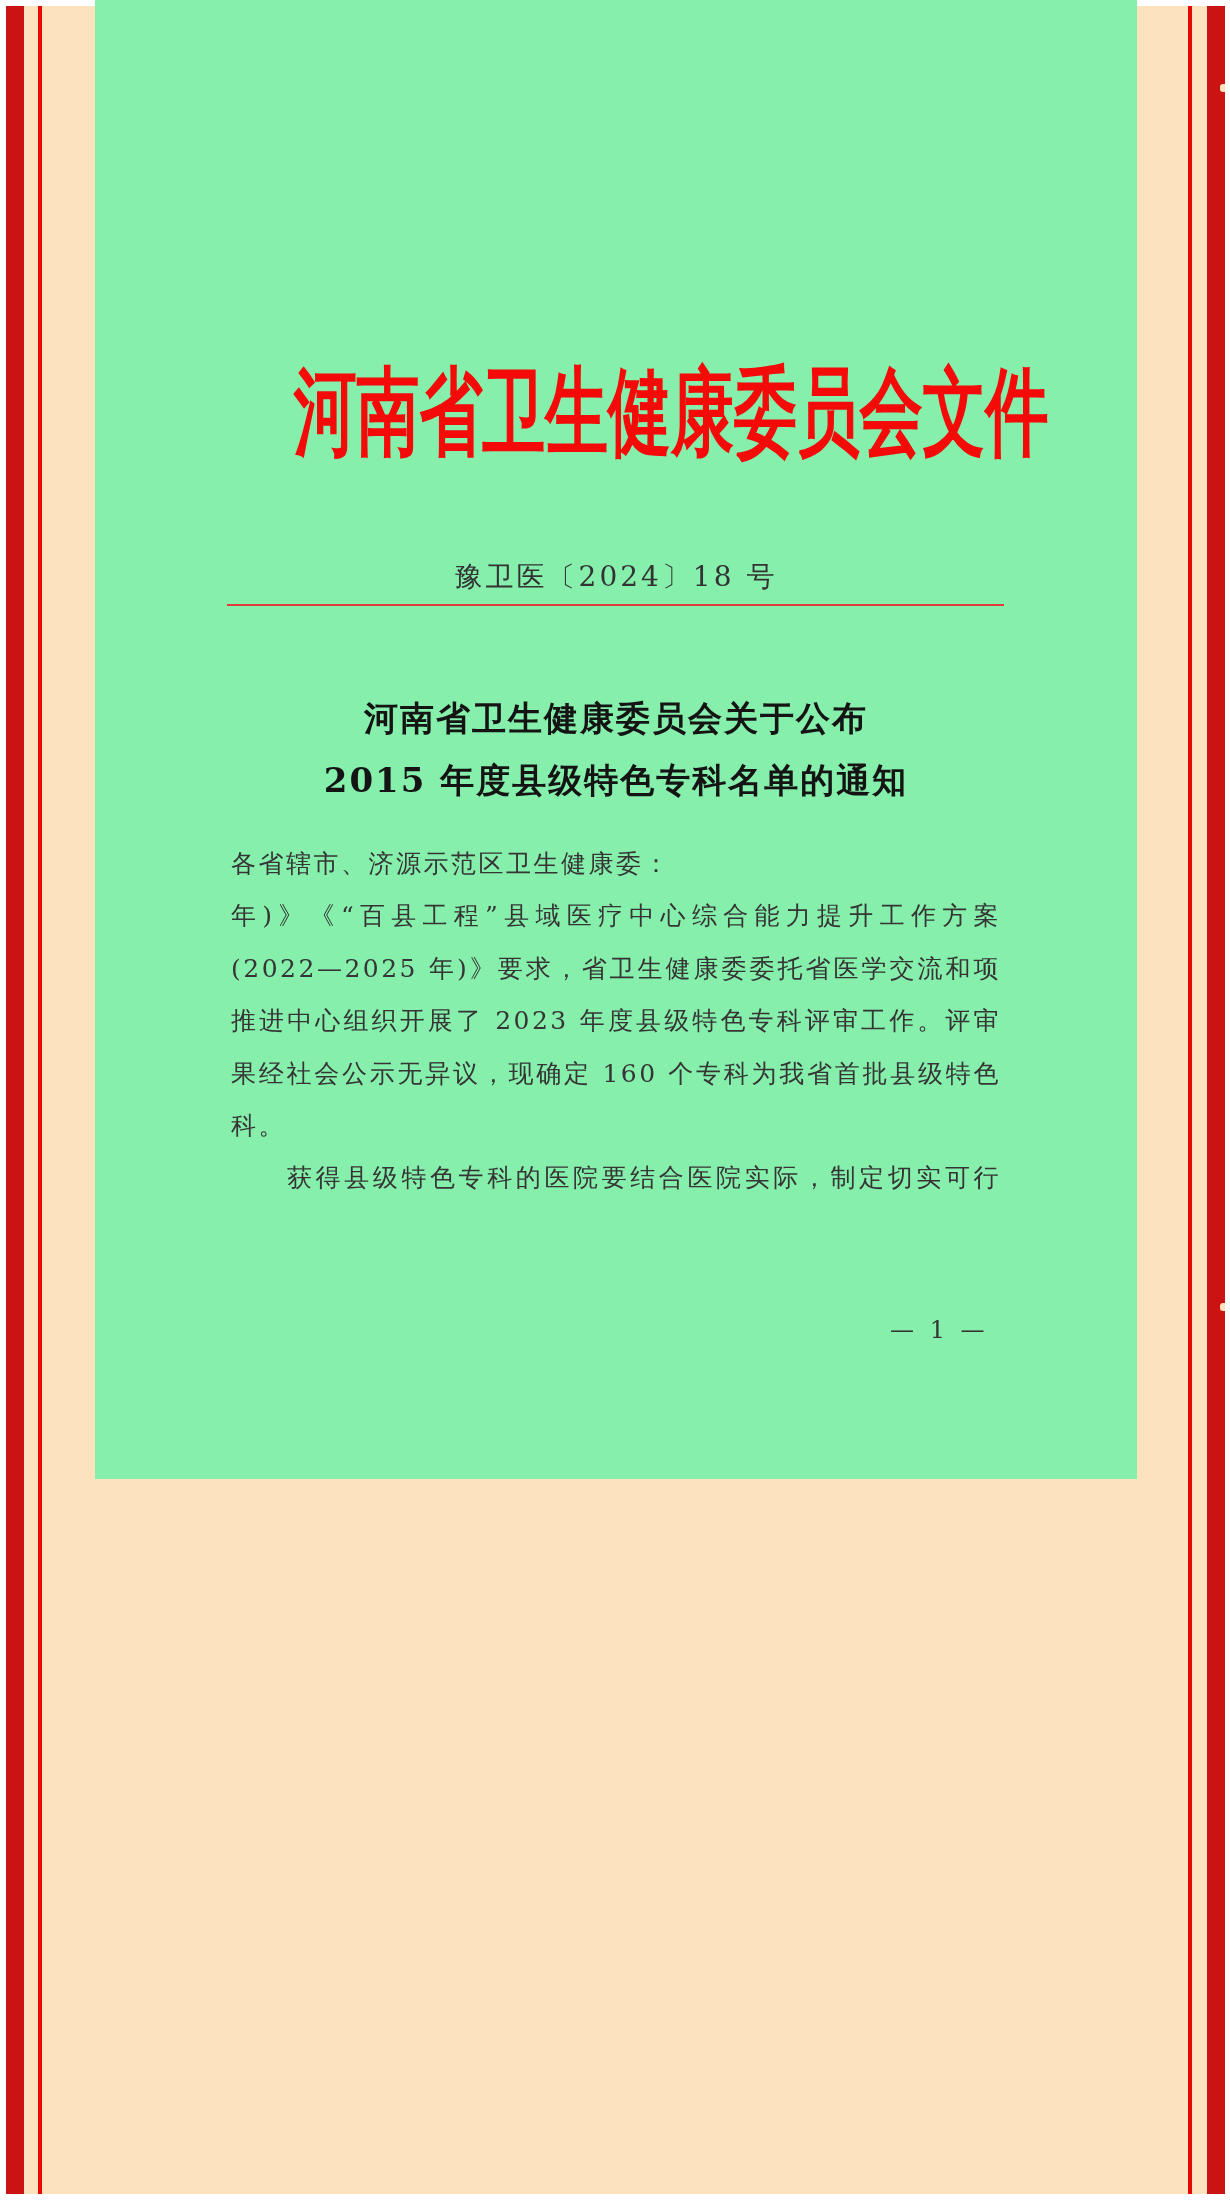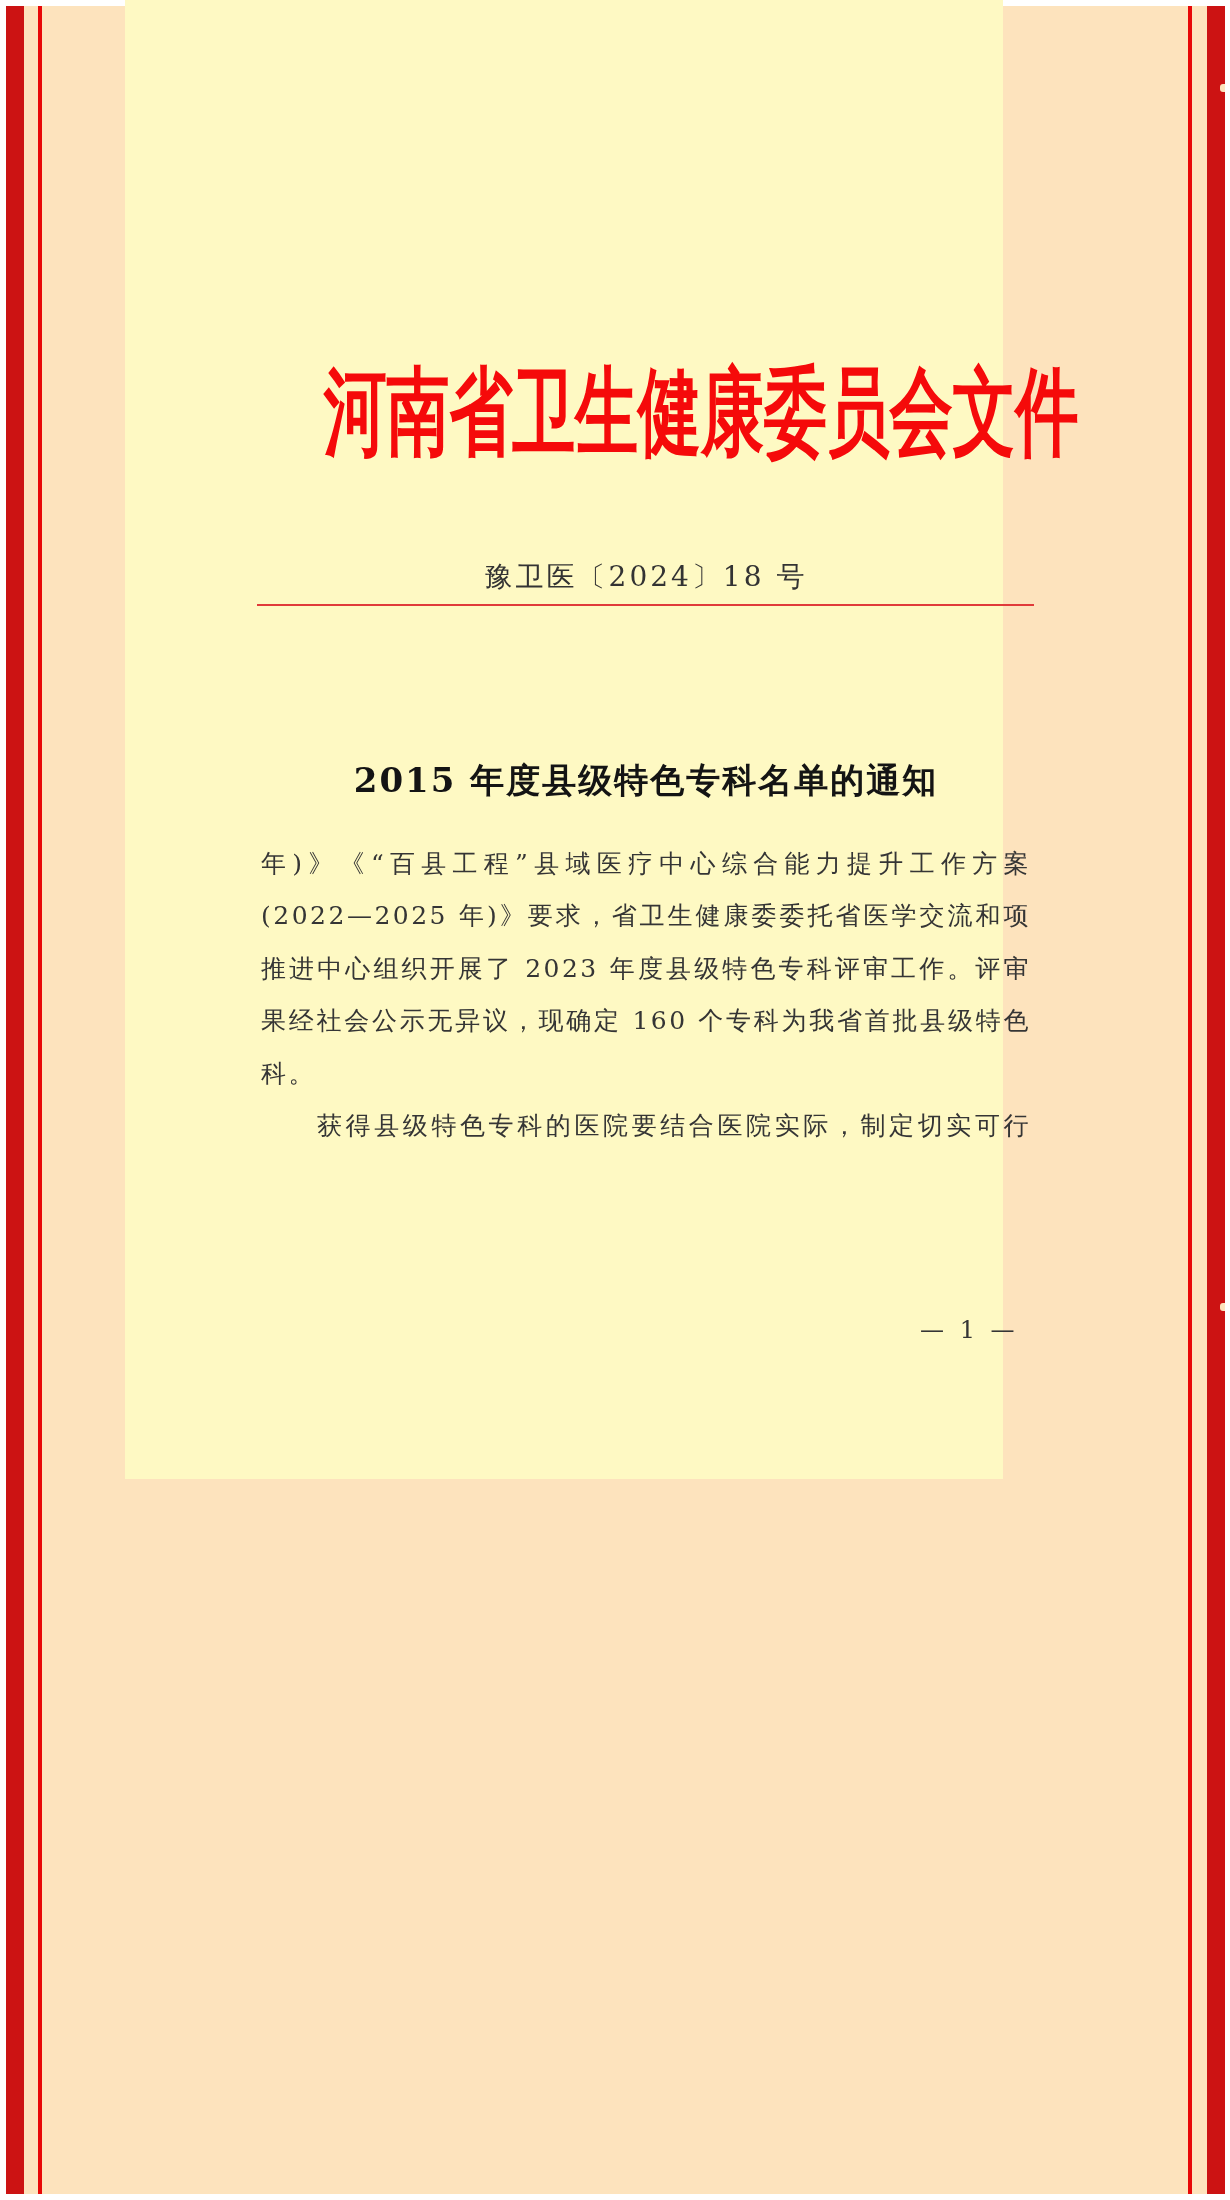--- a/index.html
+++ b/index.html
@@ -17,23 +17,22 @@
     width: 1219px; height: 2188px;
     background: #fde3bd;
   }
   .band { position: absolute; top: 6px; height: 2188px; background: #cc1313; }
   .rule-line { position: absolute; top: 6px; height: 2188px; background: #e80808; }
   .blob { position: absolute; width: 5px; height: 8px; background: #fde3bd; border-radius: 3px 0 0 3px; }
 
   .page {
     position: absolute;
     left: 95px; top: 0;
-    width: 878px; height: 1479px;
-    background: #fef9c3;
-    margin-left: 30px;
+    width: 1042px; height: 1479px;
+    background: #86efac;
   }
   .doc-title {
     position: absolute;
     left: 0; top: 364px;
     width: 1042px; height: 96px;
     text-align: center;
     line-height: 96px;
   }
   .doc-title span {
     display: inline-block;
@@ -122,23 +121,25 @@
 
   <div class="page">
     <div class="doc-title">
       <span>河南省卫生健康委员会文件</span>
     </div>
 
     <div class="doc-number">豫卫医〔2024〕18 号</div>
 
     <div class="red-rule"></div>
 
+    <div class="heading-line" style="top:696px;">河南省卫生健康委员会关于公布</div>
     <div class="heading-line" style="top:758px;">2015 年度县级特色专科名单的通知</div>
 
     <div class="body-text">
+      <div class="line">各省辖市、济源示范区卫生健康委：</div>
       <div class="line just">年)》《“百县工程”县域医疗中心综合能力提升工作方案</div>
       <div class="line just">(2022—2025 年)》要求，省卫生健康委委托省医学交流和项目</div>
       <div class="line just">推进中心组织开展了 2023 年度县级特色专科评审工作。评审结</div>
       <div class="line just">果经社会公示无异议，现确定 160 个专科为我省首批县级特色专</div>
       <div class="line">科。</div>
       <div class="line just indent">获得县级特色专科的医院要结合医院实际，制定切实可行的</div>
     </div>
 
     <div class="page-number">— 1 —</div>
   </div>

